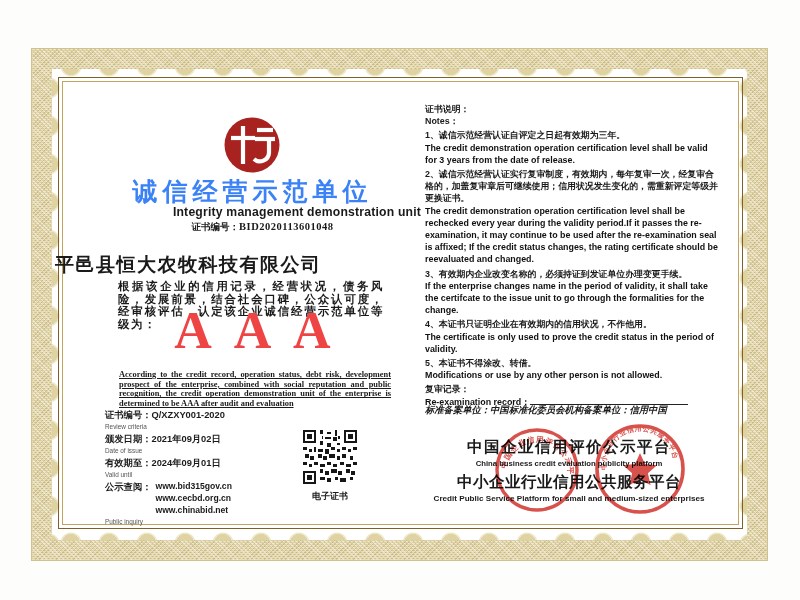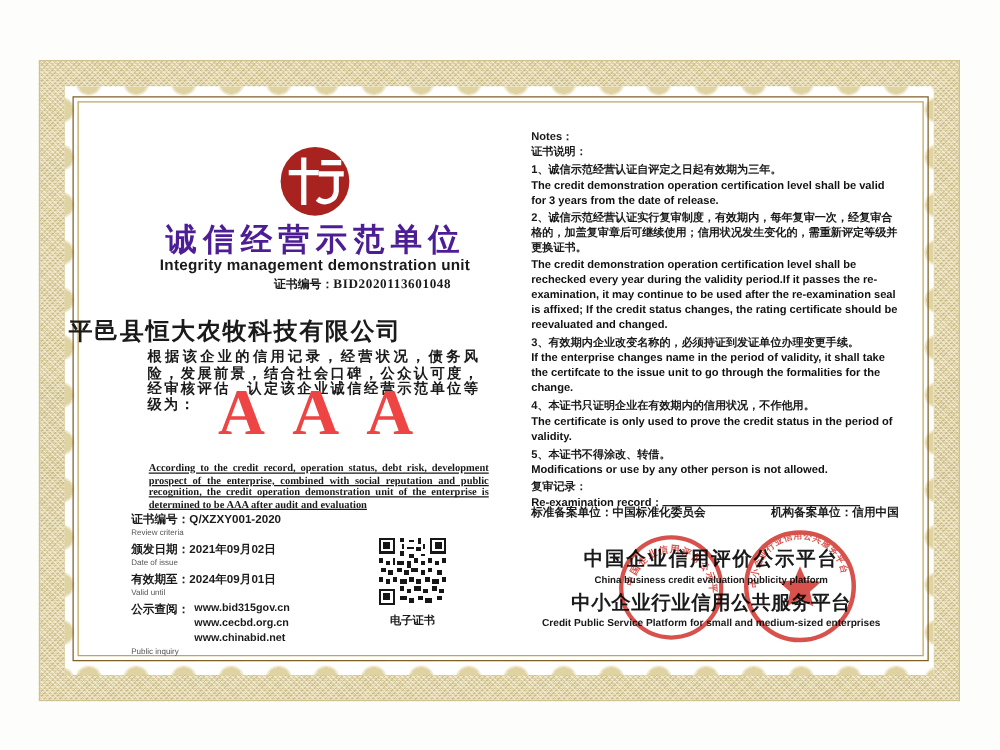--- a/index.html
+++ b/index.html
@@ -37,24 +37,24 @@
     background-size:11px 38px;background-repeat:repeat-y;}
   .sc-r{left:736px;top:69px;width:11px;height:471px;
     background-image:radial-gradient(circle at 14px 50%,#e0d3a2 0 9px,rgba(224,211,162,.55) 9px 10px,transparent 11px);
     background-size:11px 38px;background-repeat:repeat-y;}
   .frame-a{left:58px;top:77px;width:683px;height:450px;border:1.5px solid #7d6128;}
   .frame-b{left:62px;top:81px;width:675px;height:442px;border:1px solid #c2a55c;}
 
   
   .logo{left:222px;top:115px;width:60px;height:60px;}
   .title-cn{left:70px;top:175px;width:365px;text-align:center;
-    font-size:25px;font-weight:800;letter-spacing:5px;color:#4c1d95;white-space:nowrap;}
+    font-size:25px;font-weight:800;letter-spacing:5px;color:#3b82f6;white-space:nowrap;}
   .title-en{left:62px;top:205px;width:380px;text-align:center;
-    font-size:12.2px;font-weight:700;letter-spacing:.2px;white-space:nowrap;}
-  .certno{left:116px;top:221px;width:245px;text-align:right;font-size:9.5px;font-weight:700;}
+    font-size:12.2px;font-weight:700;letter-spacing:.2px;white-space:nowrap;padding-left:45px;}
+  .certno{left:140px;top:221px;width:245px;text-align:center;font-size:9.5px;font-weight:700;}
   .certno .num{font-family:"Liberation Serif","DejaVu Serif",serif;font-size:10.5px;letter-spacing:.5px;}
   .company{left:55px;top:252px;width:395px;text-align:left;
     font-size:19px;font-weight:800;letter-spacing:1.5px;white-space:nowrap;}
   .stmt-cn{left:118px;top:280px;width:266px;font-size:11.4px;font-weight:700;
     line-height:12.6px;letter-spacing:1.6px;text-align:justify;}
   .grade{left:70px;top:301px;width:365px;text-align:center;color:#ef4444;
     font-family:"Liberation Serif","DejaVu Serif",serif;font-size:52px;font-weight:700;
     letter-spacing:.42em;padding-left:.42em;box-sizing:border-box;}
   .stmt-en{left:119px;top:370px;width:272px;text-align:justify;
     font-family:"Liberation Serif","DejaVu Serif",serif;font-size:8.4px;font-weight:700;line-height:9.7px;text-decoration:underline;}
@@ -70,22 +70,22 @@
   .qr-cap{left:285px;top:490px;width:90px;text-align:center;font-size:9px;font-weight:700;}
 
   
   .notes{left:425px;top:103px;width:294px;}
   .notes p{margin:0;line-height:12.2px;}
   .notes .cn{font-size:8.9px;font-weight:700;margin-top:2px;}
   .notes .en{font-size:8.9px;font-weight:600;color:#111;}
   .notes .hd{margin-top:0;}
   .reexam{margin-top:4px;}
   .uline{display:inline-block;width:158px;border-bottom:1.2px solid #222;height:8px;}
-  .records{left:425px;top:404px;width:294px;display:flex;justify-content:space-between;
-    font-size:9.3px;font-weight:700;white-space:nowrap;}
+  .records{left:425px;top:404px;width:294px;display:flex;
+    font-size:9.3px;font-weight:700;white-space:nowrap;font-style:italic;}
   .platform{left:415px;top:437px;width:308px;text-align:center;}
   .platform .cn1{font-size:15.5px;font-weight:800;letter-spacing:1.5px;white-space:nowrap;}
   .platform .en1{font-size:7.7px;font-weight:700;margin-top:1px;white-space:nowrap;}
   .platform .cn2{font-size:15.5px;font-weight:800;letter-spacing:.5px;margin-top:4px;white-space:nowrap;}
   .platform .en2{font-size:8.1px;font-weight:700;margin-top:1px;white-space:nowrap;}
   .stamp{opacity:.82;mix-blend-mode:multiply;}
   .stampL{left:494px;top:427px;width:86px;height:86px;}
   .stampR{left:594px;top:423px;width:92px;height:92px;}
 </style>
 </head>
@@ -197,22 +197,22 @@
       <rect x="9" y="25" width="3" height="2"></rect>
     <rect x="13" y="26" width="2" height="2"></rect>
       <rect x="17" y="25" width="2" height="2"></rect>
     <rect x="20" y="26" width="3" height="2"></rect>
       <rect x="25" y="25" width="2" height="2"></rect>
   </g>
 </svg>
 <div class="abs qr-cap">电子证书</div>
 
 <div class="abs notes">
+  <p class="cn hd">证书说明：</p>
   <p class="cn hd">Notes：</p>
-  <p class="cn hd">证书说明：</p>
   <p class="cn">1、诚信示范经营认证自评定之日起有效期为三年。</p>
   <p class="en">The credit demonstration operation certification level shall be valid for 3 years from the date of release.</p>
   <p class="cn">2、诚信示范经营认证实行复审制度，有效期内，每年复审一次，经复审合格的，加盖复审章后可继续使用；信用状况发生变化的，需重新评定等级并更换证书。</p>
   <p class="en">The credit demonstration operation certification level shall be rechecked every year during the validity period.If it passes the re-examination, it may continue to be used after the re-examination seal is affixed; If the credit status changes, the rating certificate should be reevaluated and changed.</p>
   <p class="cn">3、有效期内企业改变名称的，必须持证到发证单位办理变更手续。</p>
   <p class="en">If the enterprise changes name in the period of validity, it shall take the certifcate to the issue unit to go through the formalities for the change.</p>
   <p class="cn">4、本证书只证明企业在有效期内的信用状况，不作他用。</p>
   <p class="en">The certificate is only used to prove the credit status in the period of validity.</p>
   <p class="cn">5、本证书不得涂改、转借。</p>
   <p class="en">Modifications or use by any other person is not allowed.</p>

